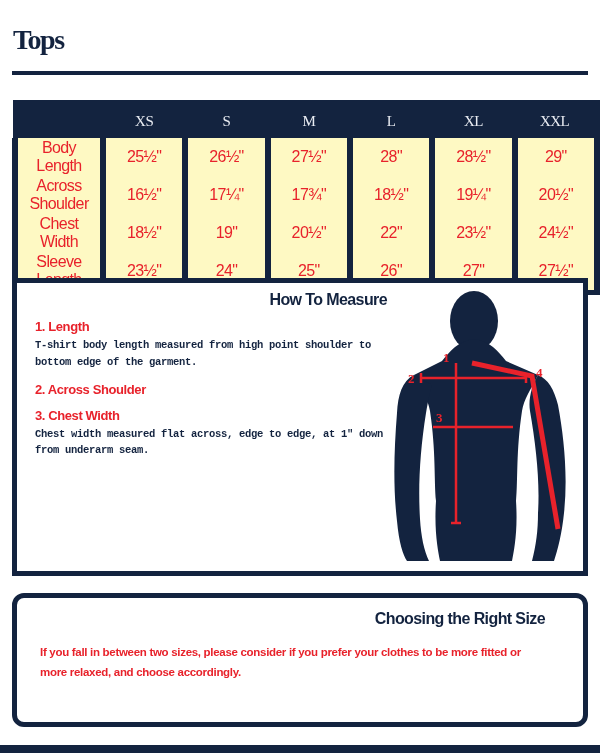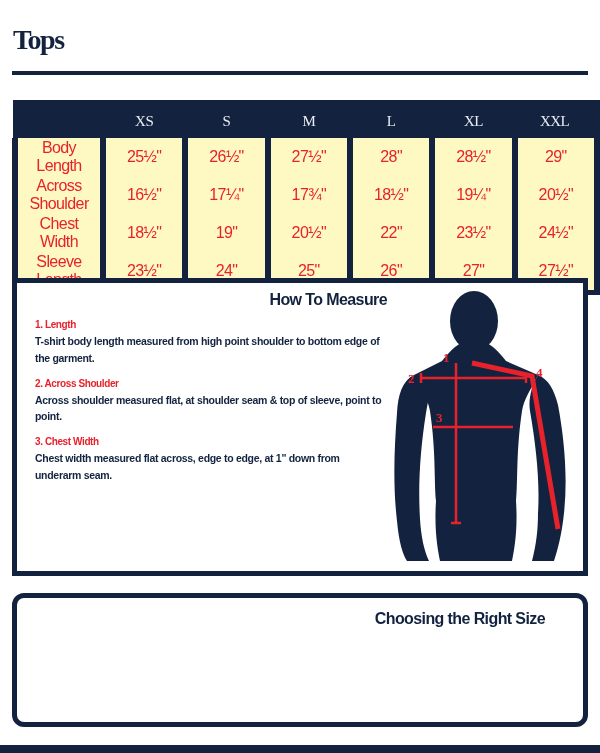--- a/index.html
+++ b/index.html
@@ -37,25 +37,25 @@
   .panel{position:absolute;left:12px;width:566px;border:5px solid #13233f;background:#fff;}
   .htm-panel{top:278px;height:288px;}
   .choose-panel{top:593px;height:124px;border-radius:12px;}
 
   .htm-text{position:absolute;left:18px;top:8px;width:352px;}
   .panel-heading{
     font-size:16px;font-weight:bold;color:#13233f;letter-spacing:-0.6px;margin:0 0 10px 0;text-align:right;
   }
   .step{margin:0 0 11px 0;}
   .step-title{
-    color:#e8222b;font-weight:bold;font-size:10px;letter-spacing:-0.4px;margin:0 0 3px 0;
+    color:#e8222b;font-weight:bold;font-size:13px;letter-spacing:-0.4px;margin:0 0 3px 0;
   }
   .step-desc{
     color:#13233f;font-weight:bold;font-size:10.5px;letter-spacing:-0.3px;
-    line-height:1.6;margin:0;
+    line-height:1.6;margin:0;font-family:Liberation Mono, monospace;
   }
   .diagram{position:absolute;right:2px;top:0px;width:195px;height:278px;}
 
   .choose-inner{position:absolute;left:23px;top:12px;width:505px;}
   .choose-desc{
     color:#e8222b;font-weight:bold;font-size:11.5px;letter-spacing:-0.3px;
     line-height:1.75;margin:14px 0 0 0;
   }
   .bottom-bar{position:absolute;left:0;top:745px;width:600px;height:8px;background:#13233f;}
 </style>
@@ -128,21 +128,20 @@
 
 <div class="panel htm-panel">
   <div class="htm-text">
     <h2 class="panel-heading">How To Measure</h2>
     <div class="step">
       <p class="step-title">1. Length</p>
       <p class="step-desc">T-shirt body length measured from high point shoulder to bottom edge of the garment.</p>
     </div>
     <div class="step">
       <p class="step-title">2. Across Shoulder</p>
-      <p class="step-desc">Across shoulder measured flat, at shoulder seam &amp; top of sleeve, point to point.</p>
     </div>
     <div class="step">
       <p class="step-title">3. Chest Width</p>
       <p class="step-desc">Chest width measured flat across, edge to edge, at 1" down from underarm seam.</p>
     </div>
   </div>
 
   <svg class="diagram" viewBox="0 0 195 278" xmlns="http://www.w3.org/2000/svg">
 
     <ellipse cx="88" cy="38" rx="24" ry="30" fill="#13233f"></ellipse>
@@ -172,16 +171,17 @@
     <line x1="47" y1="144" x2="127" y2="144" stroke="#e8222b" stroke-width="2.5"></line>
 
     <text x="150" y="94" fill="#e8222b" font-family="Liberation Serif, serif" font-weight="bold" font-size="13">4</text>
     <polyline points="86,80 146,93 172,246" fill="none" stroke="#e8222b" stroke-width="5"></polyline>
   </svg>
 </div>
 
 <div class="panel choose-panel">
   <div class="choose-inner">
     <h2 class="panel-heading">Choosing the Right Size</h2>
+    <p class="choose-desc">If you fall in between two sizes, please consider if you prefer your clothes to be more fitted or more relaxed, and choose accordingly.</p>
   </div>
 </div>
 
 <div class="bottom-bar"></div>
 
 </body></html>

